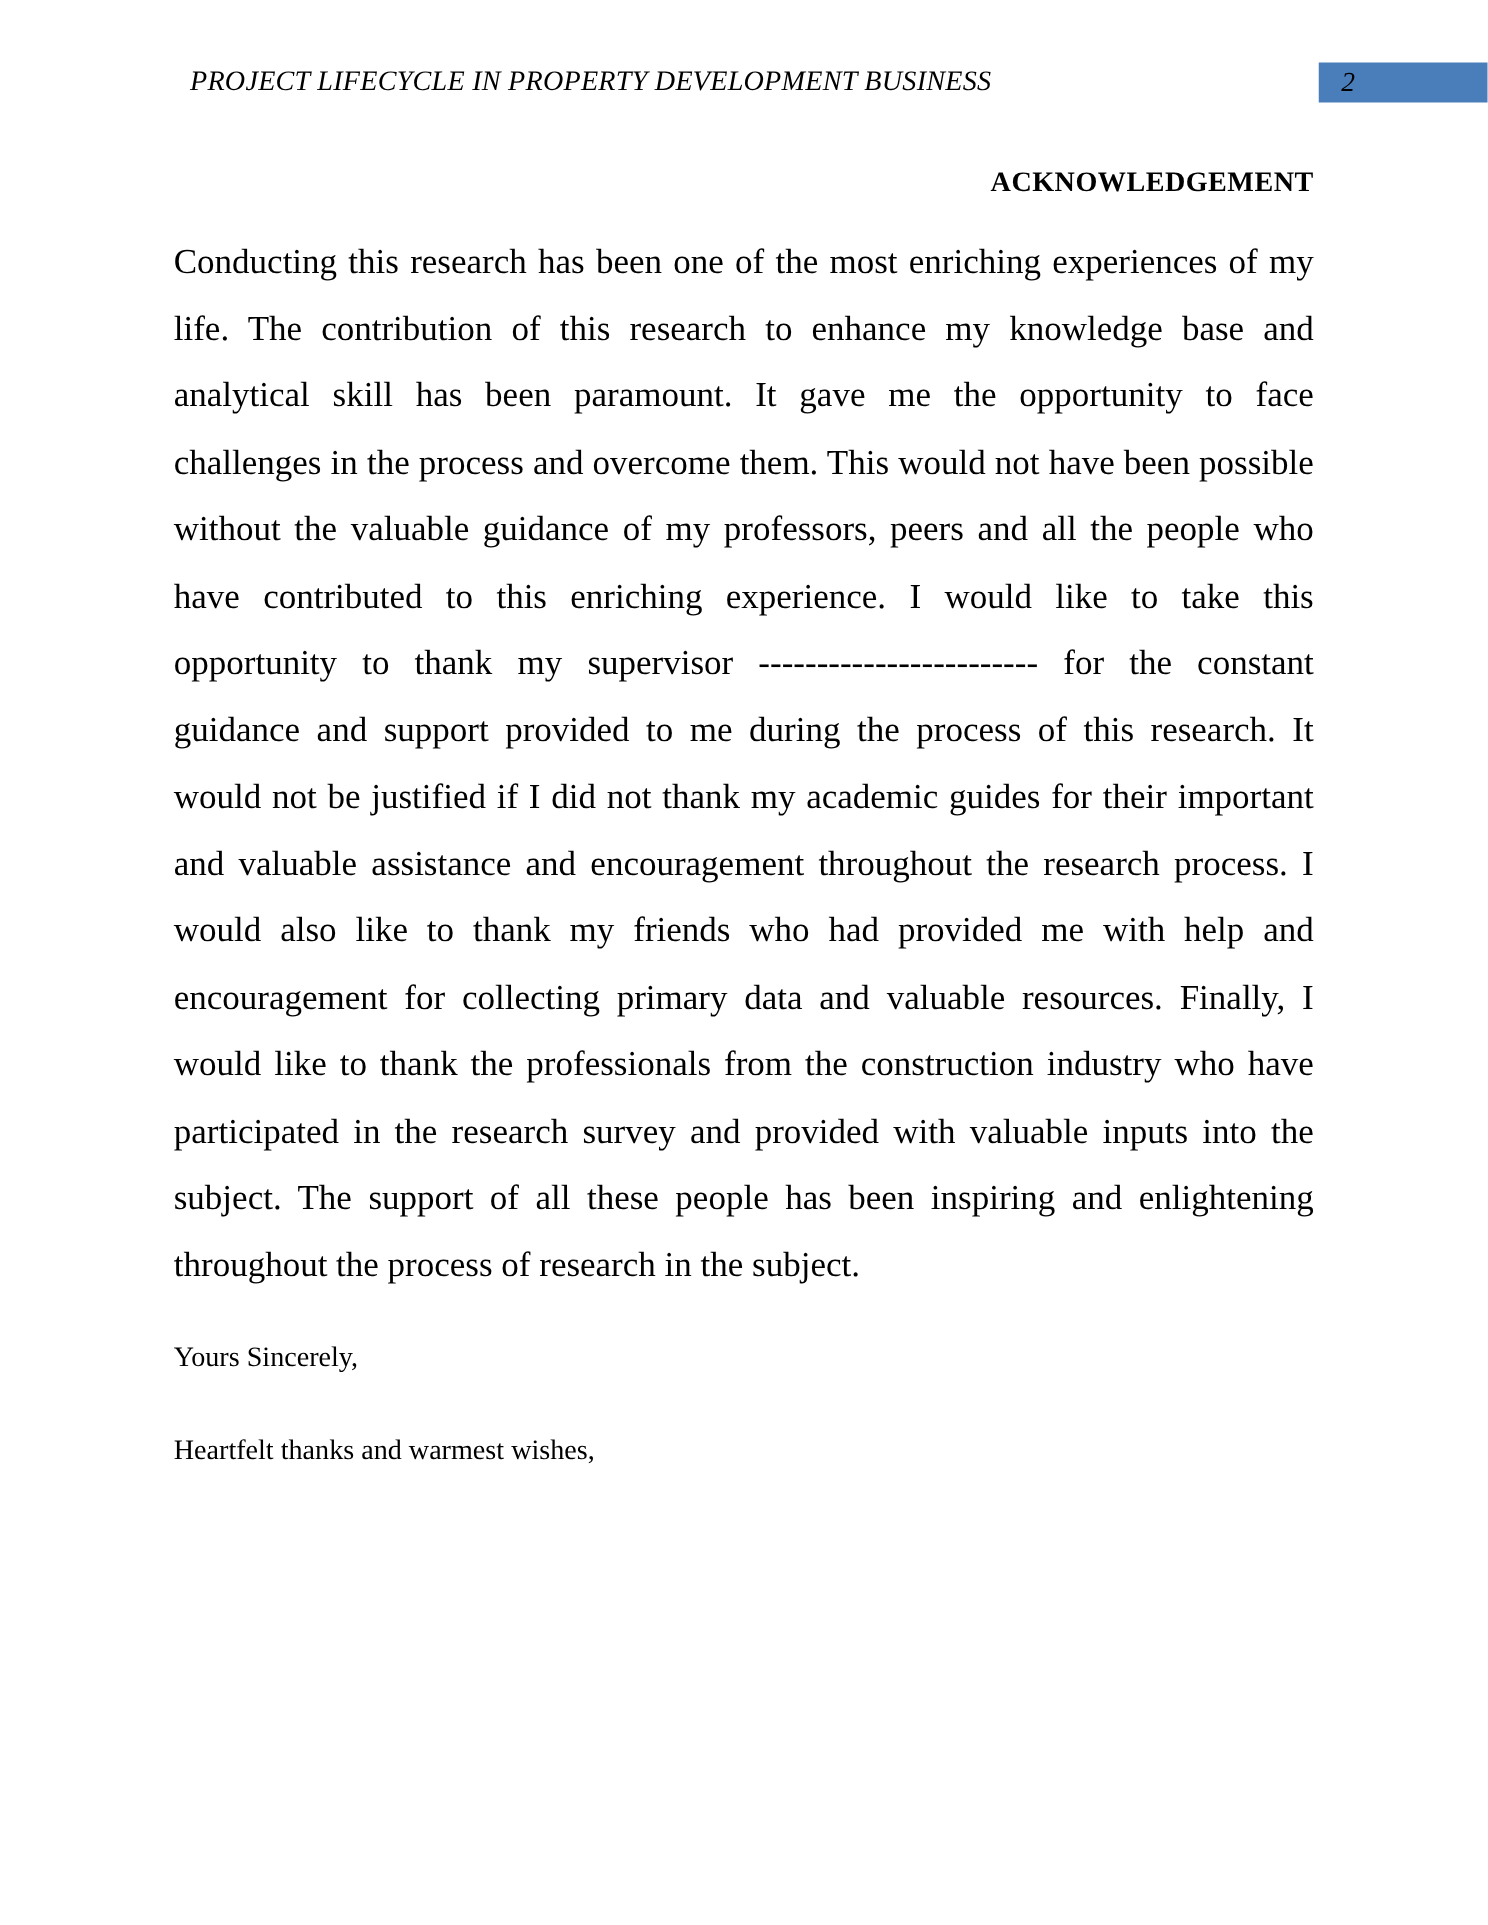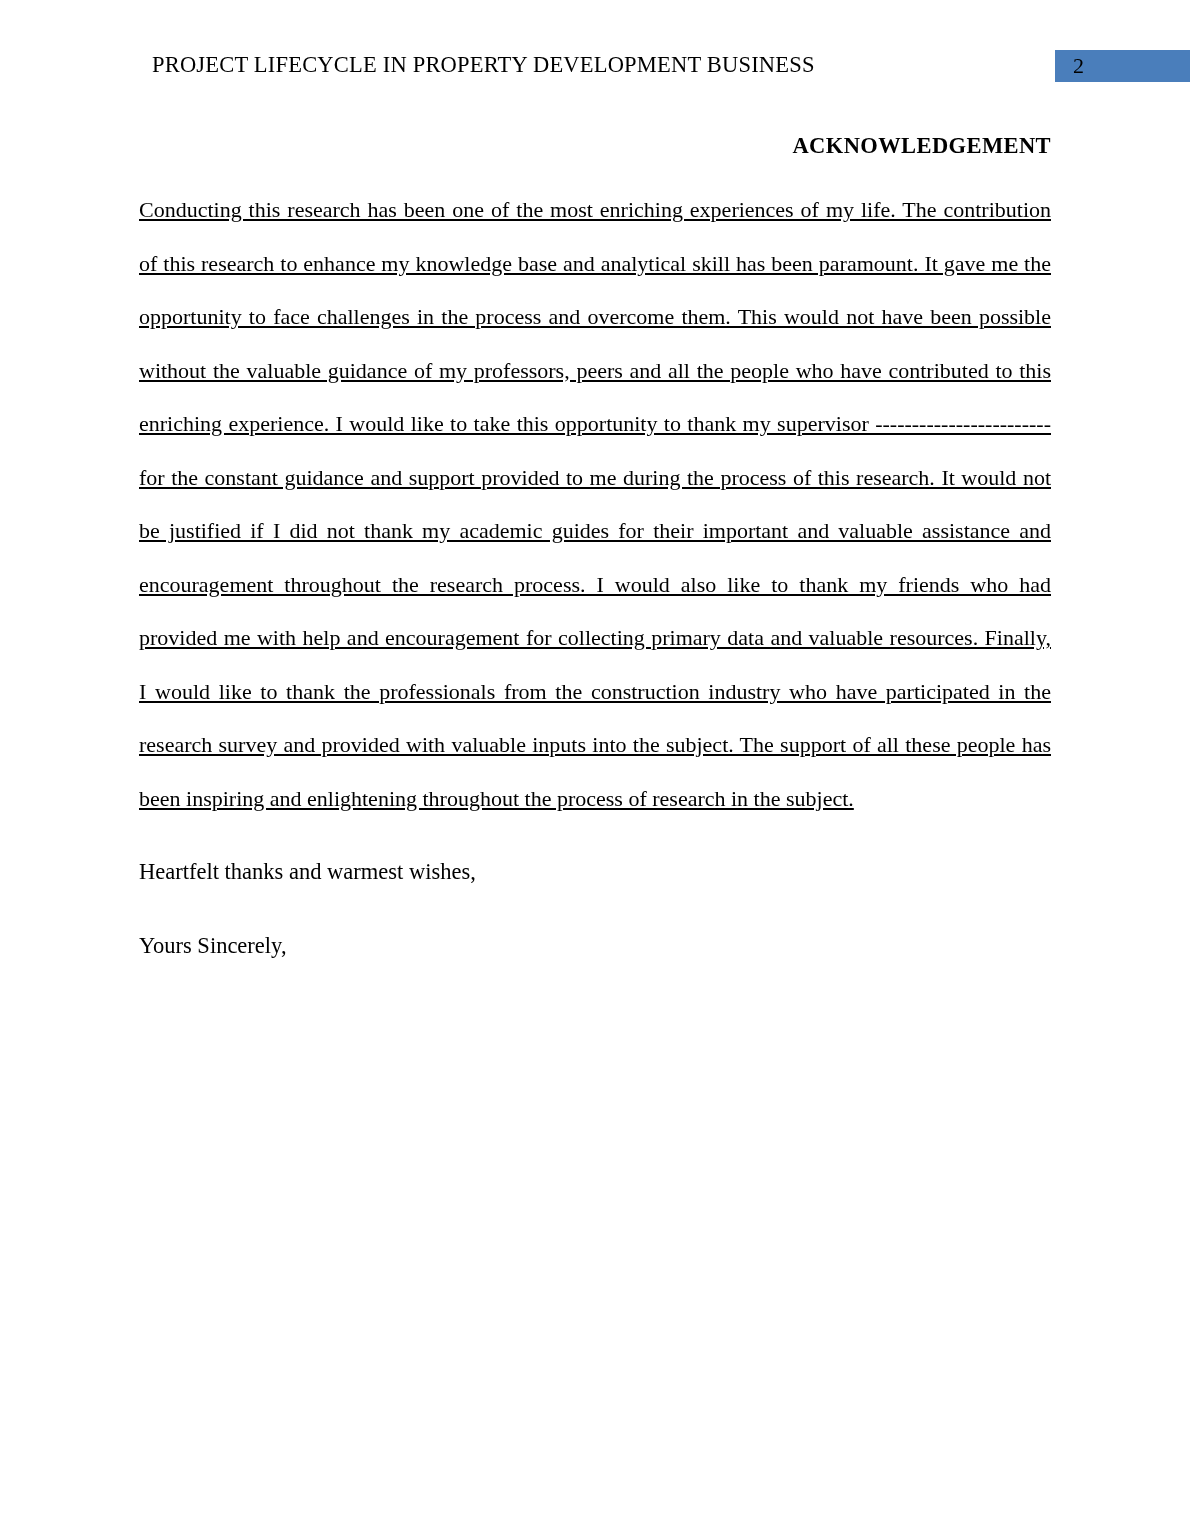--- a/index.html
+++ b/index.html
@@ -22,20 +22,21 @@
     box-sizing: border-box;
   }
 
   
   .header {
     position: absolute;
     top: 50px;
     left: 0;
     width: 1190px;
     height: 36px;
+    font-style: italic;
   }
   .header-title {
     position: absolute;
     left: 152px;
     top: 0;
     font-size: 22.5px;
     letter-spacing: 0.2px;
     line-height: 30px;
     white-space: nowrap;
     font-family: "Liberation Serif", "DejaVu Serif", serif;
@@ -68,24 +69,23 @@
     text-align: right;
     font-weight: bold;
     font-size: 22.5px;
     letter-spacing: 0.4px;
     margin: 0 0 22px 0;
     line-height: 30px;
   }
   .para {
     text-align: justify;
     text-justify: inter-word;
-    font-size: 22px;
+    font-size: 28px;
     line-height: 53.5px;
     margin: 0 0 20px 0;
-    text-decoration: underline;
   }
   .sig-line {
     font-size: 22.5px;
     line-height: 53.5px;
     margin: 0 0 20px 0;
     text-align: left;
   }
 </style>
 </head>
 <body>
@@ -97,18 +97,18 @@
     <div class="page-number-box">
       <span class="page-number">2</span>
     </div>
   </div>
 
   <div class="content">
     <h1 class="doc-heading">ACKNOWLEDGEMENT</h1>
 
     <p class="para">Conducting this research has been one of the most enriching experiences of my life. The contribution of this research to enhance my knowledge base and analytical skill has been paramount. It gave me the opportunity to face challenges in the process and overcome them. This would not have been possible without the valuable guidance of my professors, peers and all the people who have contributed to this enriching experience. I would like to take this opportunity to thank my supervisor ------------------------ for the constant guidance and support provided to me during the process of this research. It would not be justified if I did not thank my academic guides for their important and valuable assistance and encouragement throughout the research process. I would also like to thank my friends who had provided me with help and encouragement for collecting primary data and valuable resources. Finally, I would like to thank the professionals from the construction industry who have participated in the research survey and provided with valuable inputs into the subject. The support of all these people has been inspiring and enlightening throughout the process of research in the subject.</p>
 
+    <p class="sig-line">Yours Sincerely,</p>
+
     <p class="sig-line">Heartfelt thanks and warmest wishes,</p>
-
-    <p class="sig-line">Yours Sincerely,</p>
   </div>
 
 </div>
 
 </body></html>

